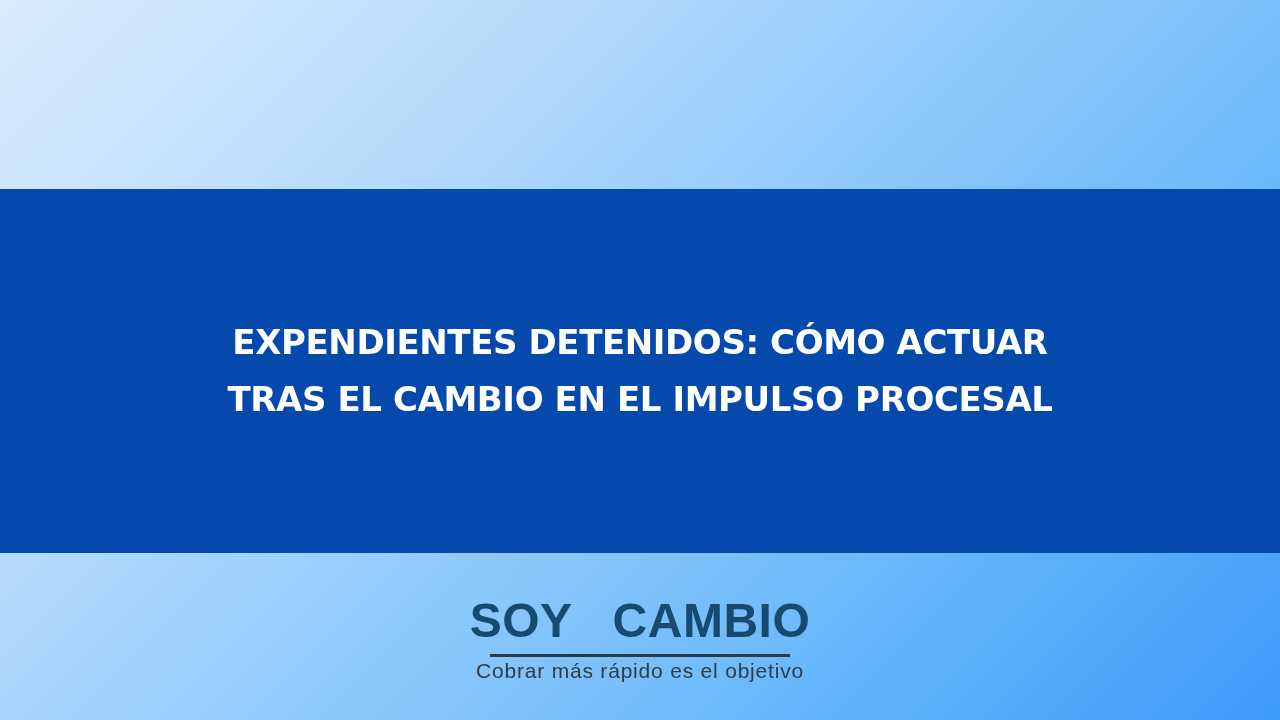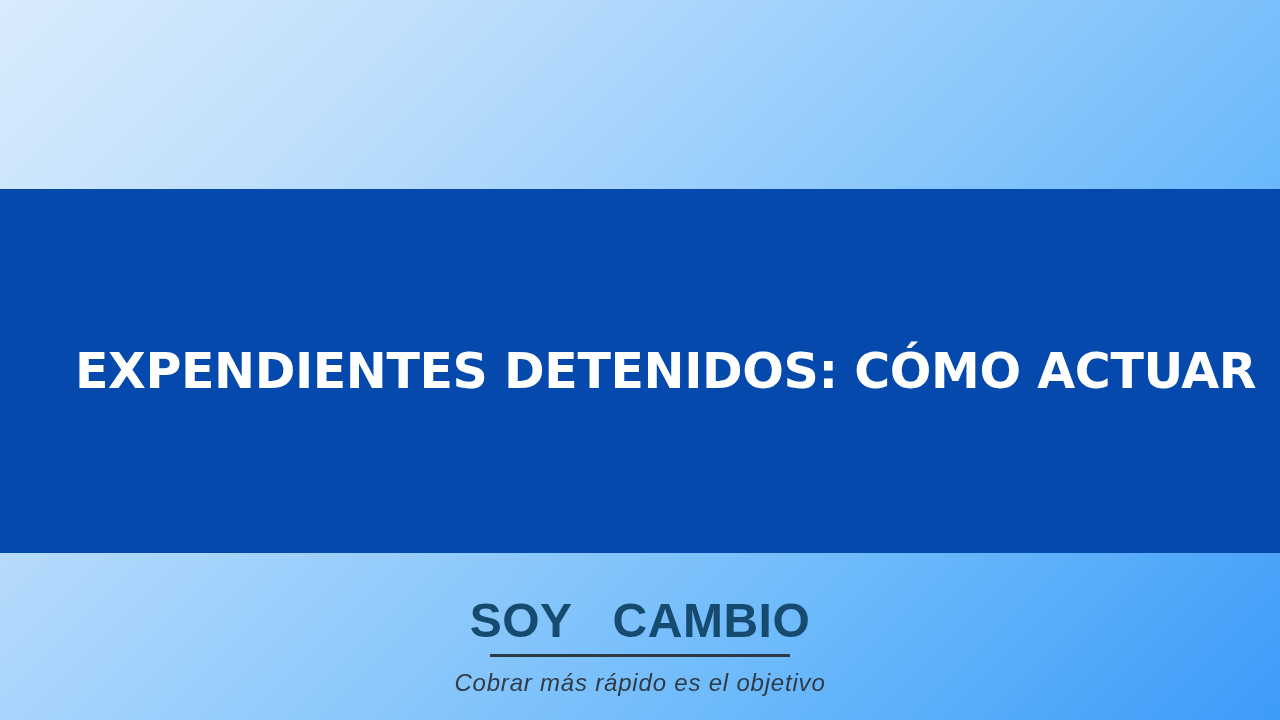--- a/index.html
+++ b/index.html
@@ -38,21 +38,21 @@
     align-items: center;
     justify-content: center;
   }
 
   #headline {
     width: 1130px;
     text-align: center;
     color: #ffffff;
     font-family: "DejaVu Sans", sans-serif;
     font-weight: bold;
-    font-size: 49px;
+    font-size: 34px;
     line-height: 57px;
     letter-spacing: -0.4px;
     text-transform: uppercase;
     -webkit-font-smoothing: antialiased;
   }
   #headline .hl-line {
     display: block;
     white-space: nowrap;
   }
 
@@ -80,39 +80,39 @@
   }
 
   #logo-rule {
     width: 300px;
     height: 3px;
     background: #2d3a44;
     margin-top: 8px;
   }
 
   #logo-tagline {
-    margin-top: 12px;
+    margin-top: 0;
     font-family: "Liberation Sans", sans-serif;
-    font-style: italic;
     font-weight: normal;
-    font-size: 24px;
+    font-size: 21px;
     line-height: 28px;
     letter-spacing: 0.8px;
     color: #2f3b45;
     white-space: nowrap;
   }
 </style>
 </head>
 <body>
 
 <div id="slide">
 
   <div id="headline-band">
     <div id="headline">
       <span class="hl-line">EXPENDIENTES DETENIDOS: CÓMO ACTUAR</span>
+      <span class="hl-line">TRAS EL CAMBIO EN EL IMPULSO PROCESAL</span>
     </div>
   </div>
 
   <div id="logo">
     <div id="logo-wordmark">
       <span>SOY</span>
       <span>CAMBIO</span>
     </div>
     <div id="logo-rule"></div>
     <div id="logo-tagline">Cobrar más rápido es el objetivo</div>

